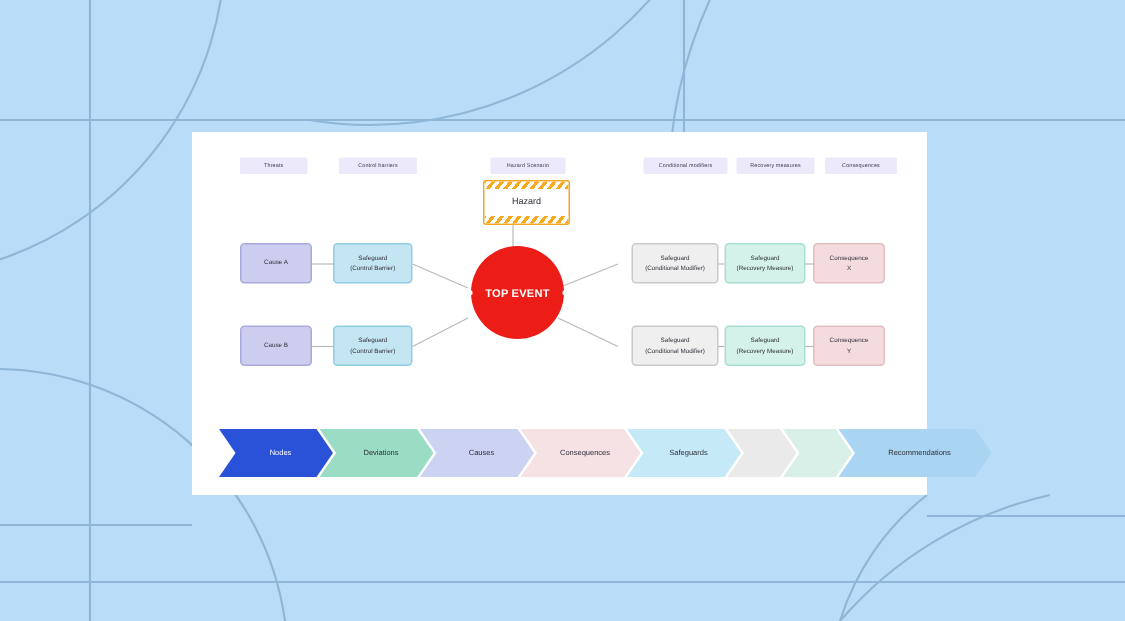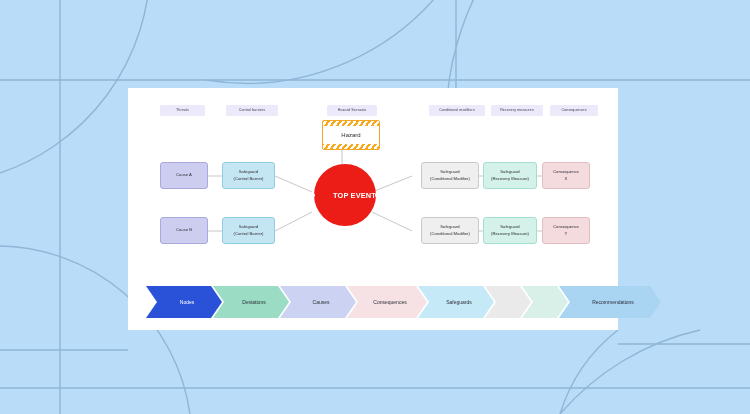--- a/index.html
+++ b/index.html
@@ -117,21 +117,21 @@
     color: #2e2e38;
   }
 
   
   #top-event {
     position: absolute;
     border-radius: 50%;
     background: #ec1c16;
     display: flex;
     align-items: center;
-    justify-content: flex-end;
+    justify-content: center;
     color: #ffffff;
     font-weight: bold;
     font-size: 7.4px;
     letter-spacing: .15px;
   }
   .te-dot {
     position: absolute;
     width: 2.6px;
     height: 2.6px;
     background: #ffffff;

